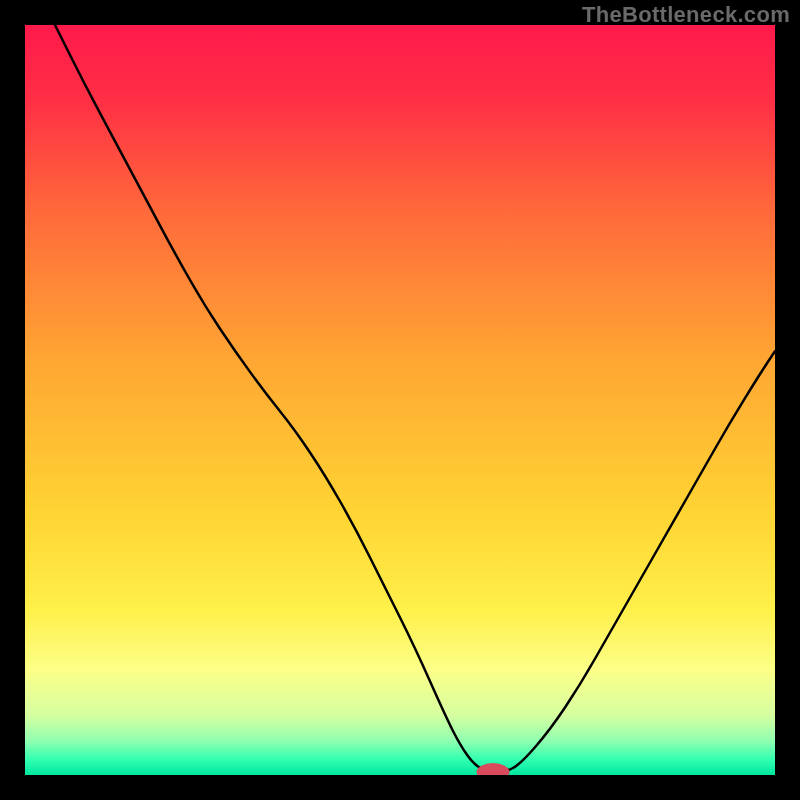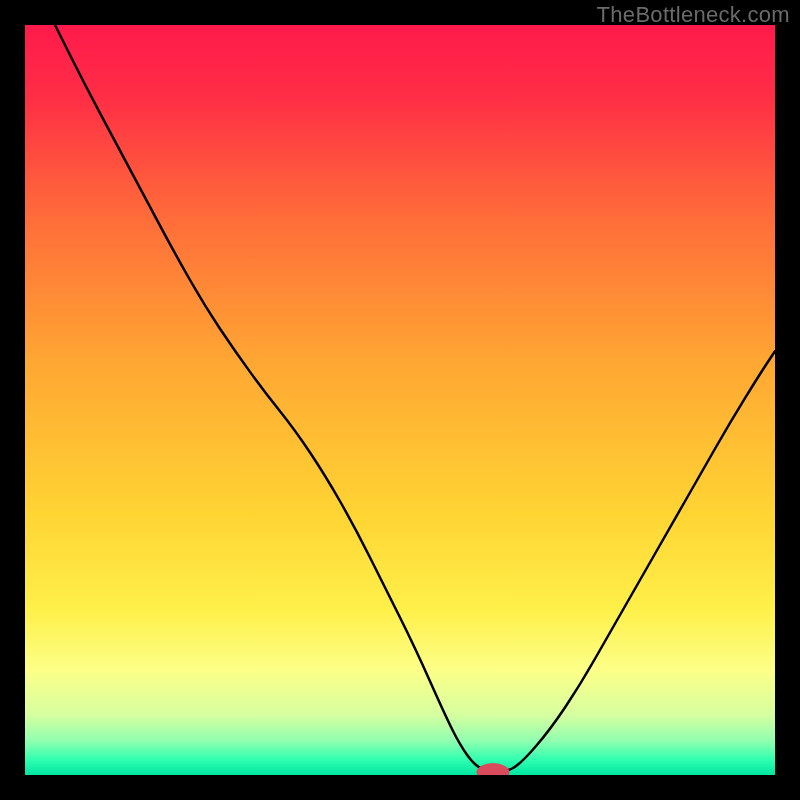--- a/index.html
+++ b/index.html
@@ -15,21 +15,21 @@
     width: 800px;
     height: 800px;
     background: #000;
   }
   .watermark {
     position: absolute;
     top: 2px;
     right: 10px;
     color: #6a6a6a;
     font-size: 22px;
-    font-weight: 400;
+    font-weight: 700;
     letter-spacing: 0.3px;
     z-index: 5;
   }
   .plot {
     position: absolute;
     left: 25px;
     top: 25px;
     width: 750px;
     height: 750px;
     overflow: hidden;

